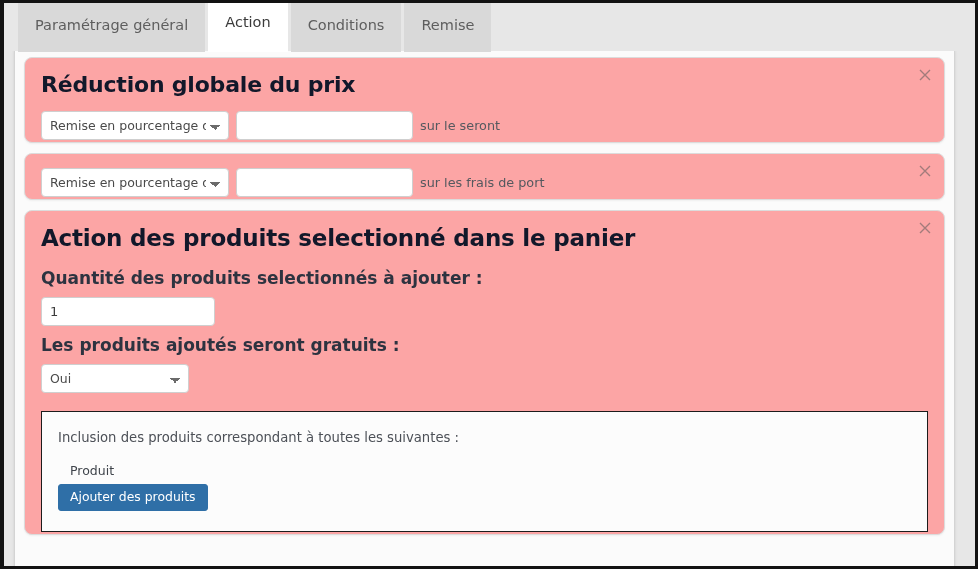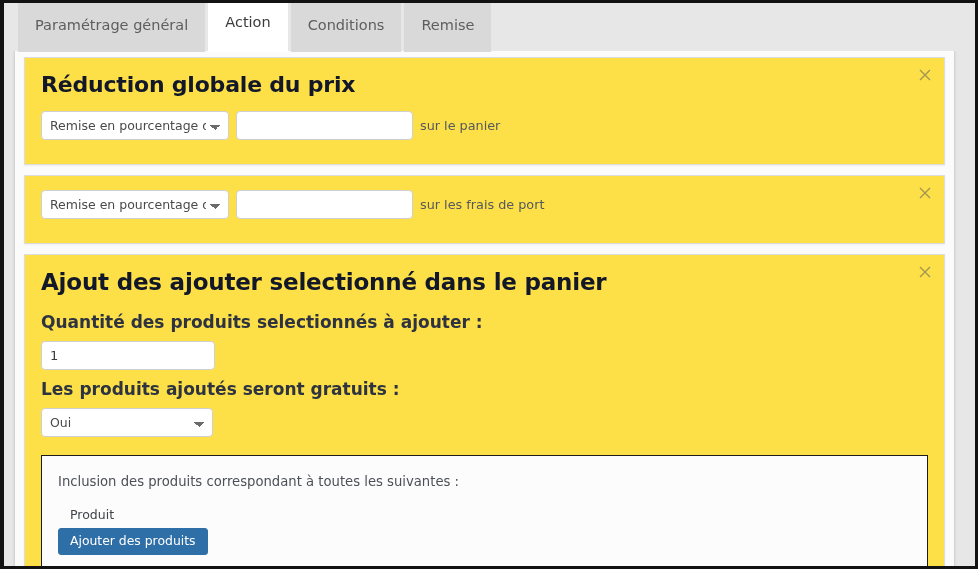--- a/index.html
+++ b/index.html
@@ -89,26 +89,26 @@
     overflow: hidden;
   }
 
   .panel-inner {
     padding: 8px 9px 0 9px;
   }
 
   
   .card {
     position: relative;
-    background: #fde047;
+    background: #fca5a5;
     border: 1px solid #dcdcdc;
-    border-radius: 0;
+    border-radius: 8px;
     box-shadow: 0 1px 2px rgba(0,0,0,0.05);
     margin-bottom: 10px;
-    padding: 14px 16px 24px 16px;
+    padding: 14px 16px 2px 16px;
     box-sizing: border-box;
   }
   .card-close {
     position: absolute;
     top: 8px;
     right: 10px;
     width: 18px;
     height: 18px;
     cursor: pointer;
     opacity: 0.55;
@@ -150,21 +150,21 @@
       linear-gradient(45deg, transparent 50%, #6b6b6b 50%),
       linear-gradient(135deg, #6b6b6b 50%, transparent 50%);
     background-position:
       calc(100% - 13px) 13px,
       calc(100% - 8px) 13px;
     background-size: 5px 5px, 5px 5px;
     background-repeat: no-repeat;
     cursor: pointer;
   }
   select.w-discount { width: 188px; }
-  select.w-yesno   { width: 172px; }
+  select.w-yesno   { width: 148px; }
 
   input.ui-text {
     font-family: "DejaVu Sans", "Liberation Sans", sans-serif;
     font-size: 13px;
     color: #3c3c3c;
     background: #ffffff;
     border: 1px solid #cfcfcf;
     border-radius: 4px;
     height: 29px;
     box-sizing: border-box;
@@ -249,21 +249,21 @@
             <path d="M4 4 L14 14 M14 4 L4 14" stroke="#5a5a5a" stroke-width="1.4" fill="none"></path>
           </svg>
         </div>
         <h2 class="card-title">Réduction globale du prix</h2>
         <div class="row">
           <select class="ui-select w-discount">
             <option>Remise en pourcentage de</option>
             <option>Remise en montant de</option>
           </select>
           <input class="ui-text w-amount" type="text" value="" style="">
-          <span class="row-suffix">sur le panier</span>
+          <span class="row-suffix">sur le seront</span>
         </div>
       </div>
 
       <div class="card">
         <div class="card-close">
           <svg width="18" height="18" viewBox="0 0 18 18" aria-hidden="true">
             <path d="M4 4 L14 14 M14 4 L4 14" stroke="#5a5a5a" stroke-width="1.4" fill="none"></path>
           </svg>
         </div>
         <div class="row">
@@ -275,21 +275,21 @@
           <span class="row-suffix">sur les frais de port</span>
         </div>
       </div>
 
       <div class="card">
         <div class="card-close">
           <svg width="18" height="18" viewBox="0 0 18 18" aria-hidden="true">
             <path d="M4 4 L14 14 M14 4 L4 14" stroke="#5a5a5a" stroke-width="1.4" fill="none"></path>
           </svg>
         </div>
-        <h2 class="card-title big">Ajout des ajouter selectionné dans le panier</h2>
+        <h2 class="card-title big">Action des produits selectionné dans le panier</h2>
 
         <p class="field-label">Quantité des produits selectionnés à ajouter :</p>
         <div class="gap-after-input">
           <input class="ui-text w-qty" type="text" value="1" style="">
         </div>
 
         <p class="field-label">Les produits ajoutés seront gratuits :</p>
         <select class="ui-select w-yesno">
           <option>Oui</option>
           <option>Non</option>

